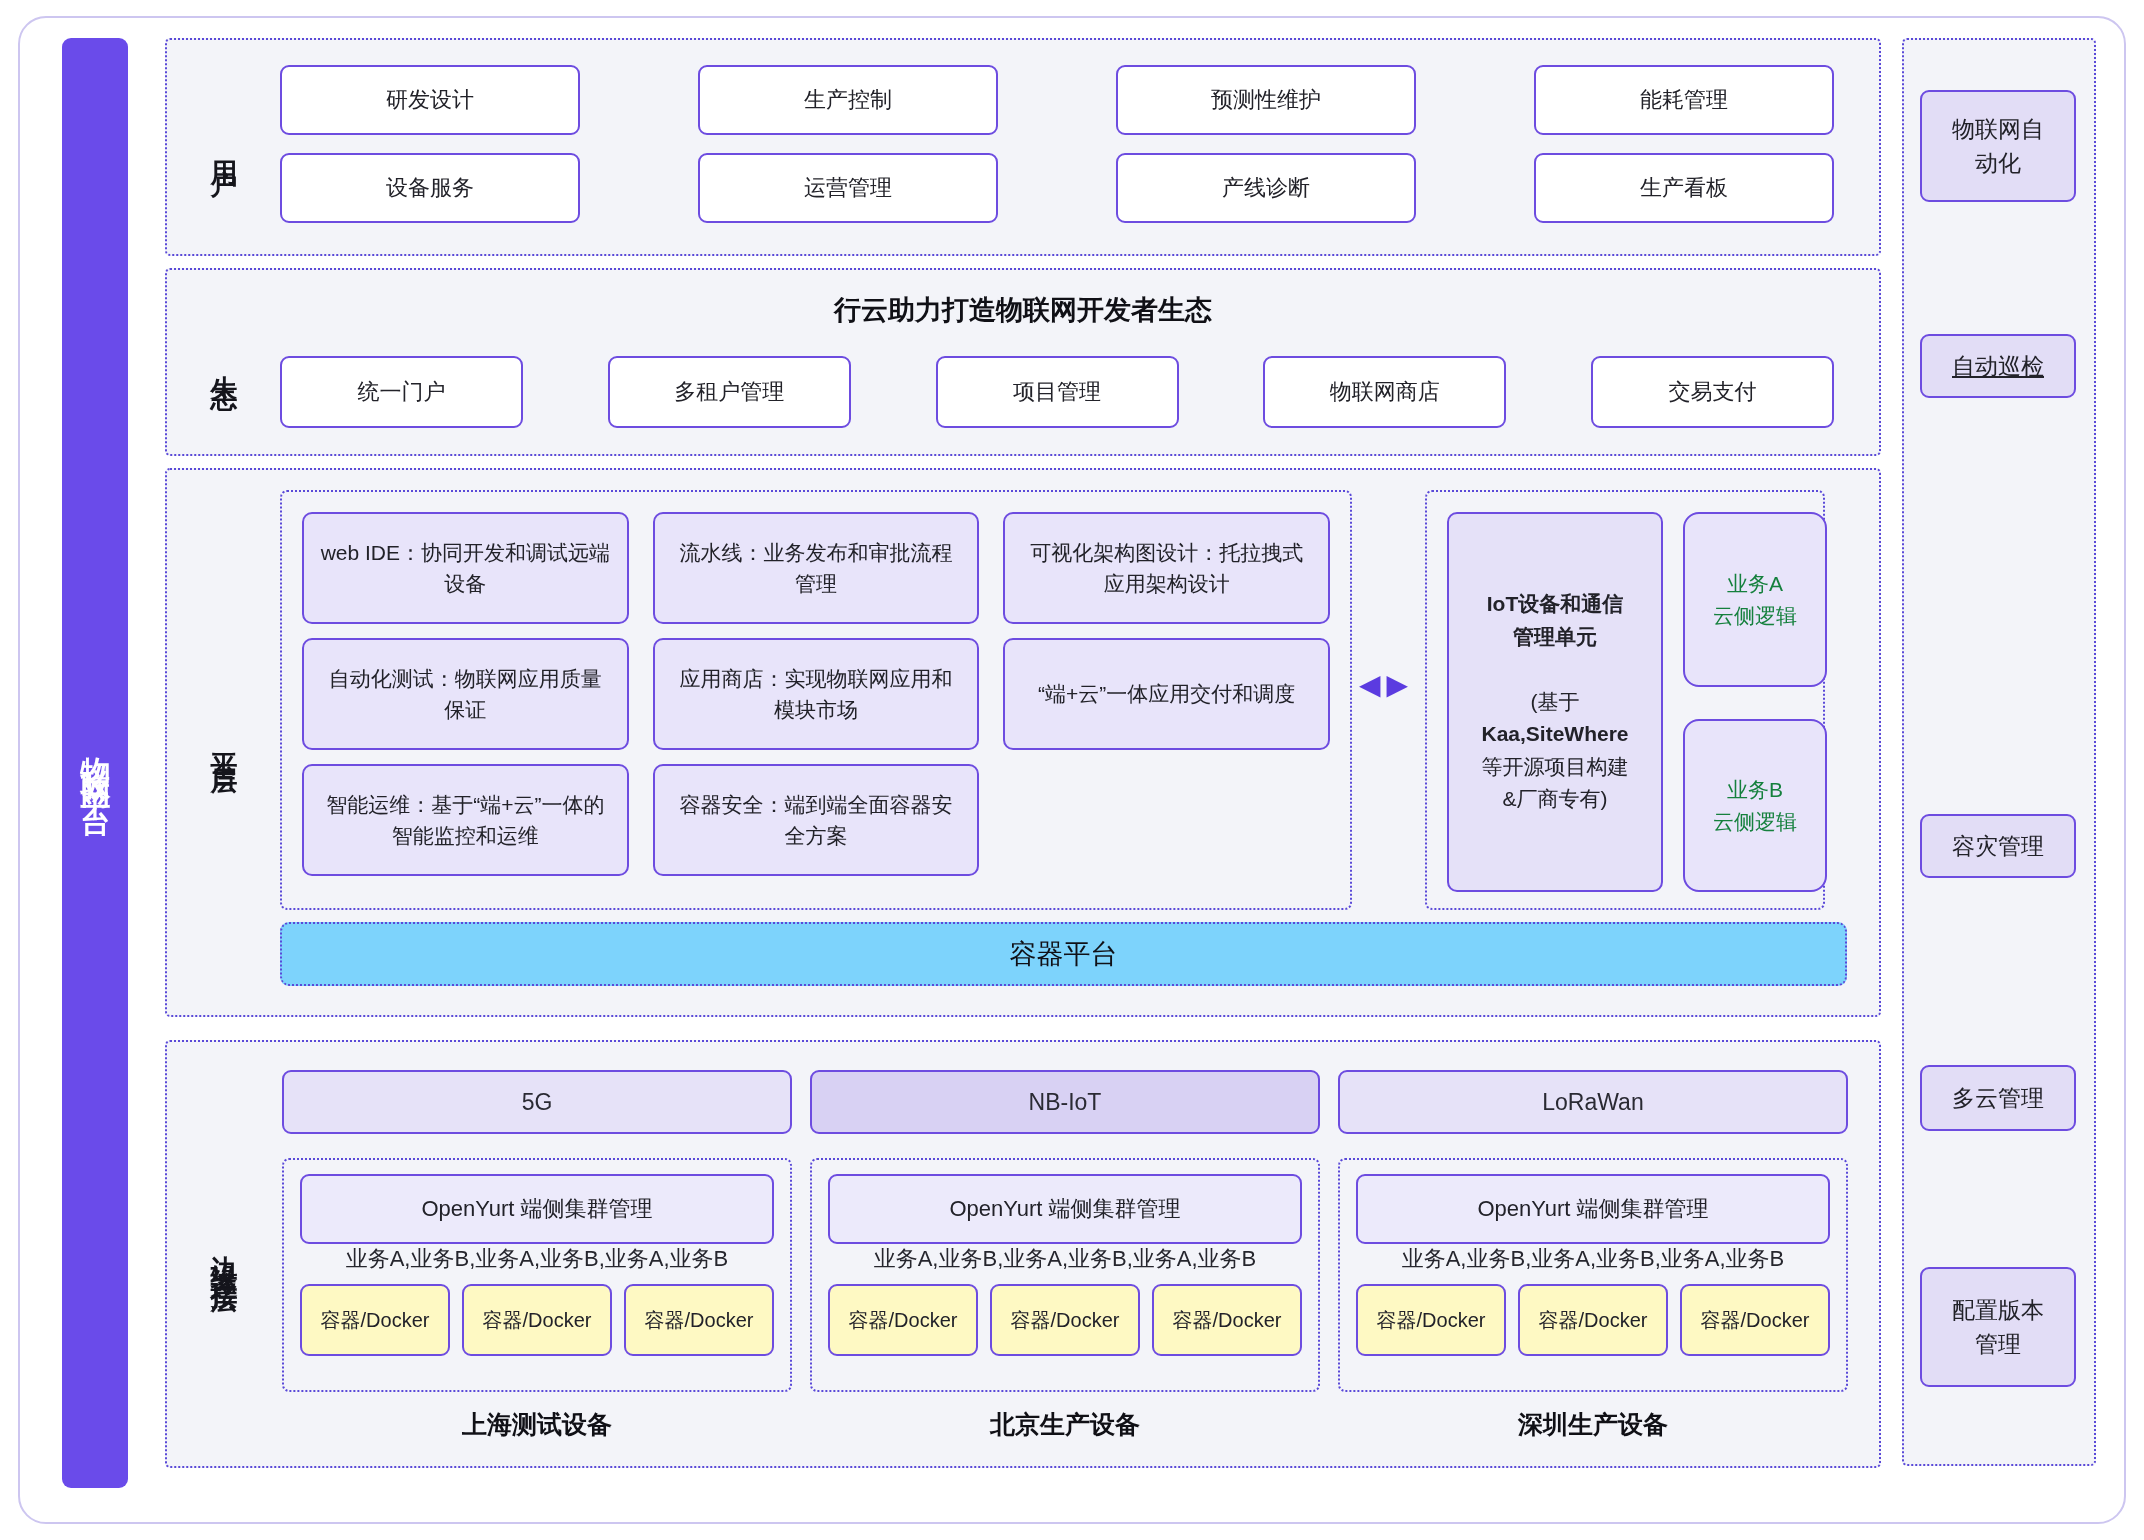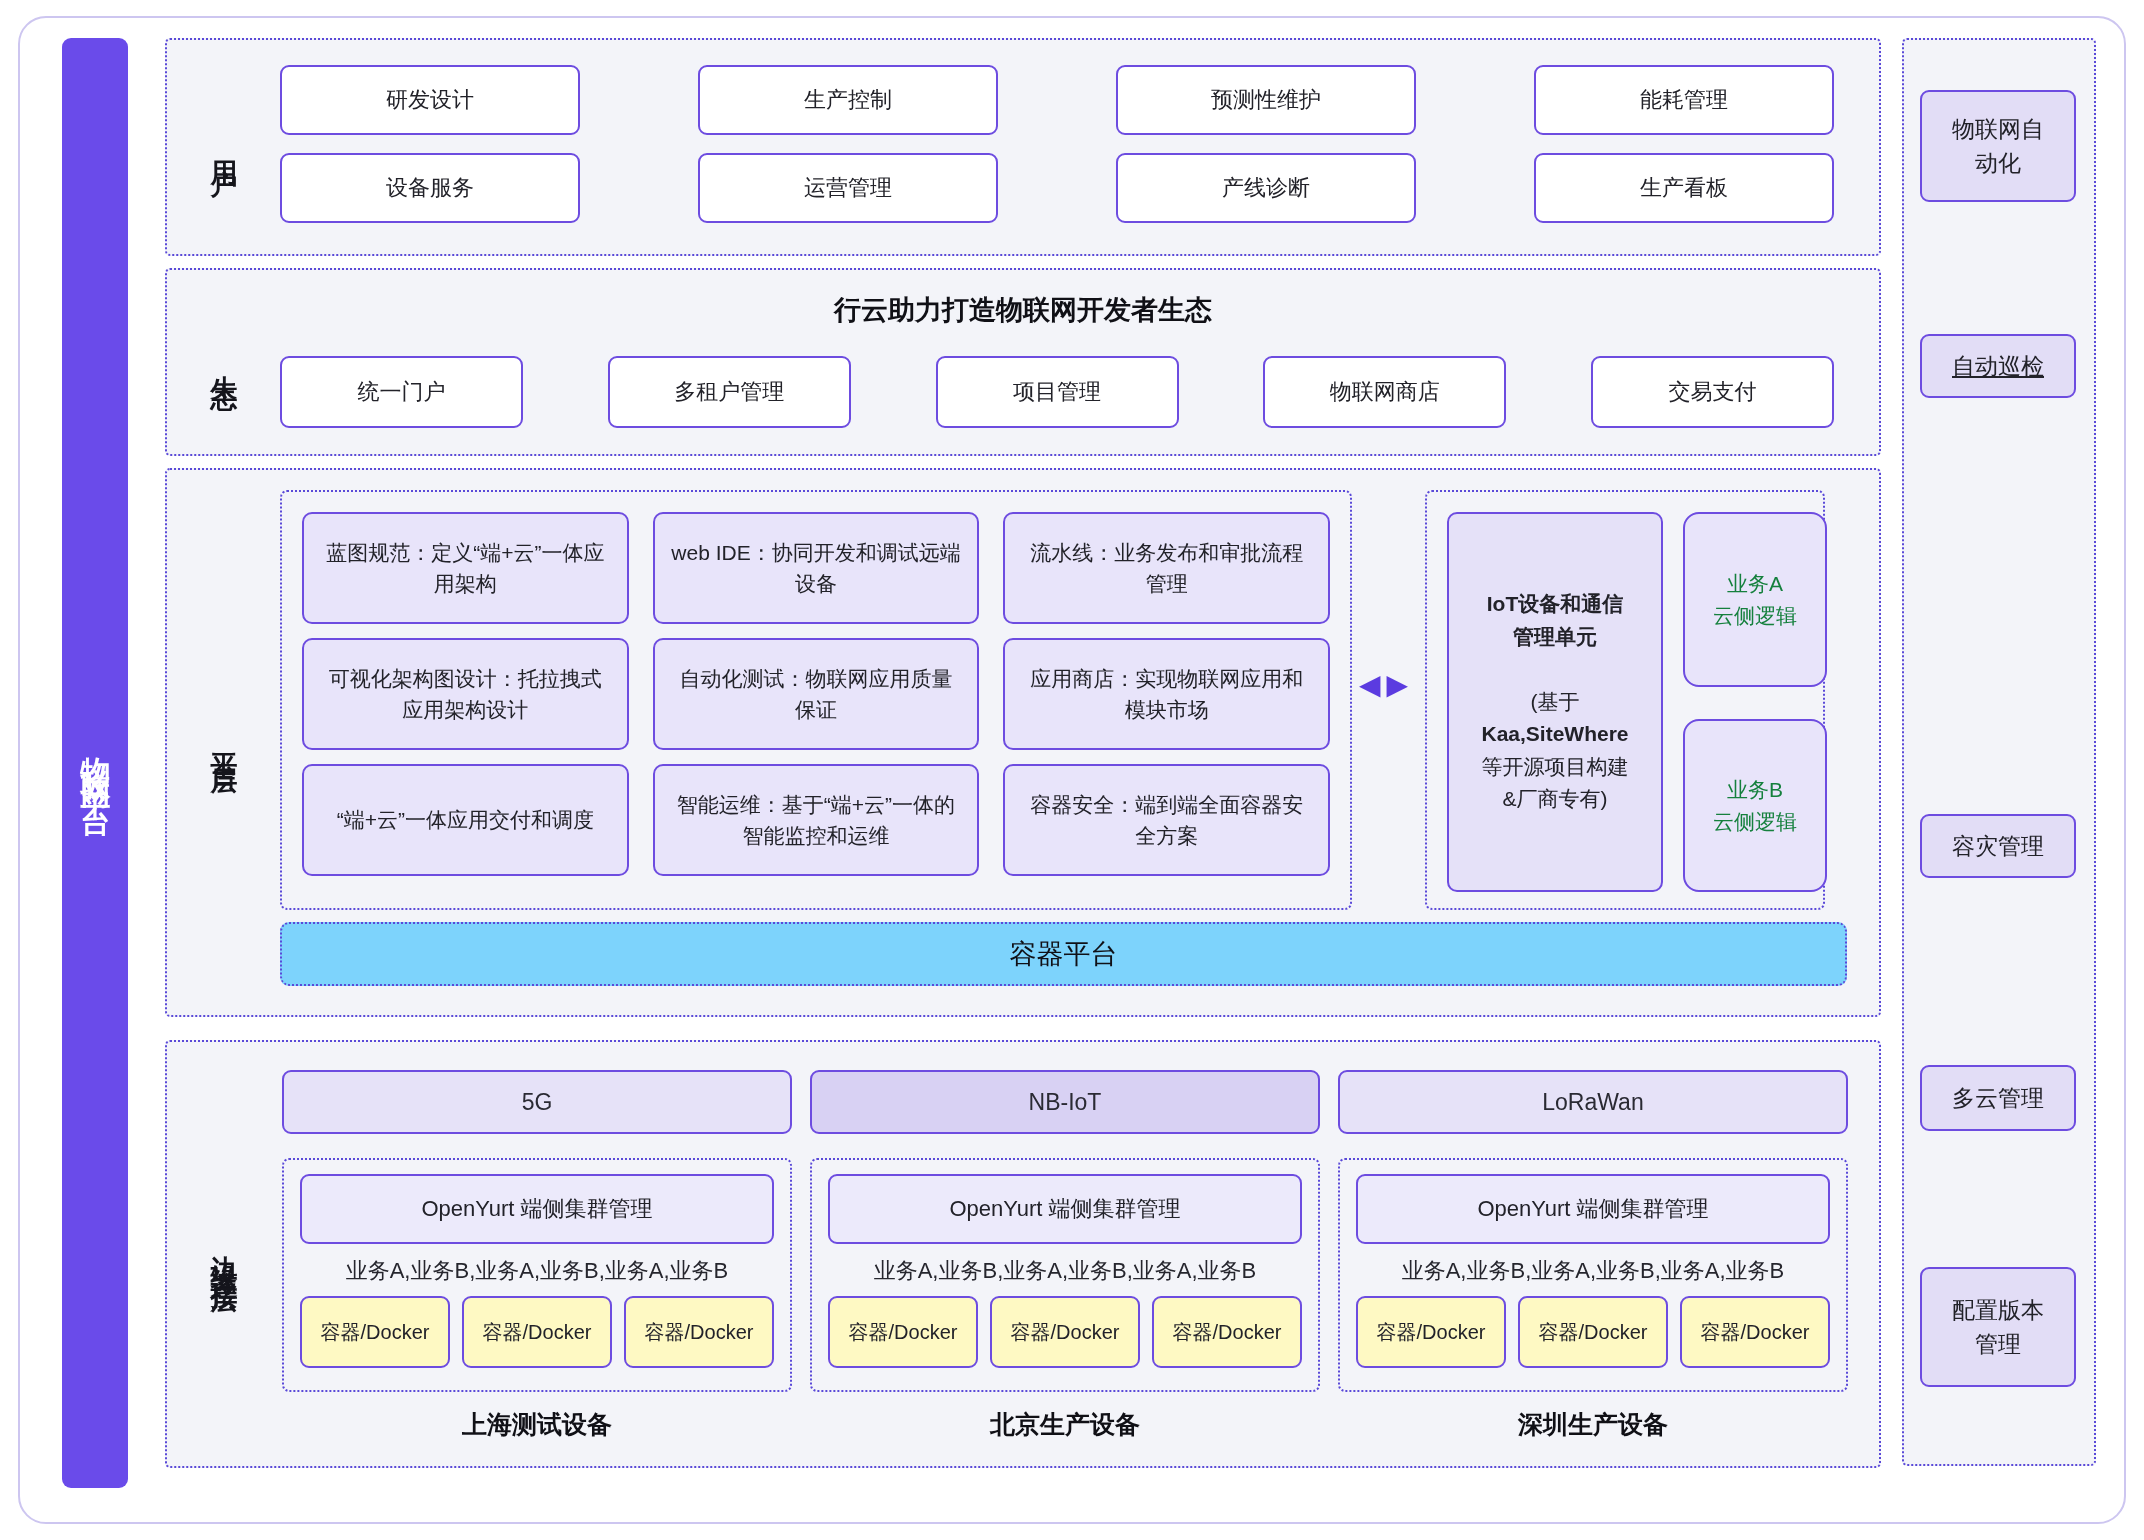--- a/index.html
+++ b/index.html
@@ -52,21 +52,21 @@
     font-weight:400;font-size:27px;color:#101016;box-sizing:border-box;}
   #sec-edge{left:165px;top:1040px;width:1712px;height:424px;}
   .edge-col{position:absolute;top:28px;width:510px;}
   #edge-col-0{left:115px;} #edge-col-1{left:643px;} #edge-col-2{left:1171px;}
   .netbar{height:64px;border:2px solid #6d4ce0;border-radius:9px;background:#e6e2f8;display:flex;
     align-items:center;justify-content:center;font-size:23px;color:#2a2a33;box-sizing:border-box;}
   .netbar.mid{background:#d8d1f3;}
   .edge-box{margin-top:24px;border:2px dotted #5a49d8;border-radius:7px;height:234px;box-sizing:border-box;}
   .oy{margin:14px 16px 0;height:70px;background:#eceafb;border:2px solid #6d4ce0;border-radius:9px;
     display:flex;align-items:center;justify-content:center;font-size:22px;color:#222229;box-sizing:border-box;}
-  .svc{margin-top:12px;text-align:center;font-size:22px;color:#26262e;}
+  .svc{text-align:center;font-size:22px;color:#26262e;}
   .docker-row{margin:10px 16px 0;display:flex;gap:12px;}
   .docker{flex:1;height:72px;background:#fef9c3;border:2px solid #6d4ce0;border-radius:9px;
     display:flex;align-items:center;justify-content:center;font-size:20px;color:#222229;box-sizing:border-box;}
   .city{margin-top:16px;text-align:center;font-weight:700;font-size:25px;color:#101016;}
   #sidebar{left:1902px;top:38px;width:190px;height:1424px;}
   .side-item{position:absolute;left:16px;width:156px;background:#e2ddf6;border:2px solid #6d4ce0;
     border-radius:9px;display:flex;align-items:center;justify-content:center;text-align:center;
     font-size:23px;line-height:1.5;padding:0 20px;box-sizing:border-box;color:#222229;}
   #side-0{top:50px;height:112px;}
   #side-1{top:294px;height:64px;text-decoration:underline;}
@@ -114,21 +114,20 @@
   </div>
 </div>
 
 <div class="sec" id="sec-platform">
   <div class="vlabel">
     <span>平台层</span>
   </div>
 
   <div class="inner-dotted" id="plat-grid-box">
     <div class="plat-grid">
-      <div class="pbox">蓝图规范：定义“端+云”一体应用架构</div>
       <div class="pbox">web IDE：协同开发和调试远端设备</div>
       <div class="pbox">流水线：业务发布和审批流程管理</div>
       <div class="pbox">可视化架构图设计：托拉拽式应用架构设计</div>
       <div class="pbox">自动化测试：物联网应用质量保证</div>
       <div class="pbox">应用商店：实现物联网应用和模块市场</div>
       <div class="pbox">“端+云”一体应用交付和调度</div>
       <div class="pbox">智能运维：基于“端+云”一体的智能监控和运维</div>
       <div class="pbox">容器安全：端到端全面容器安全方案</div>
     </div>
   </div>

